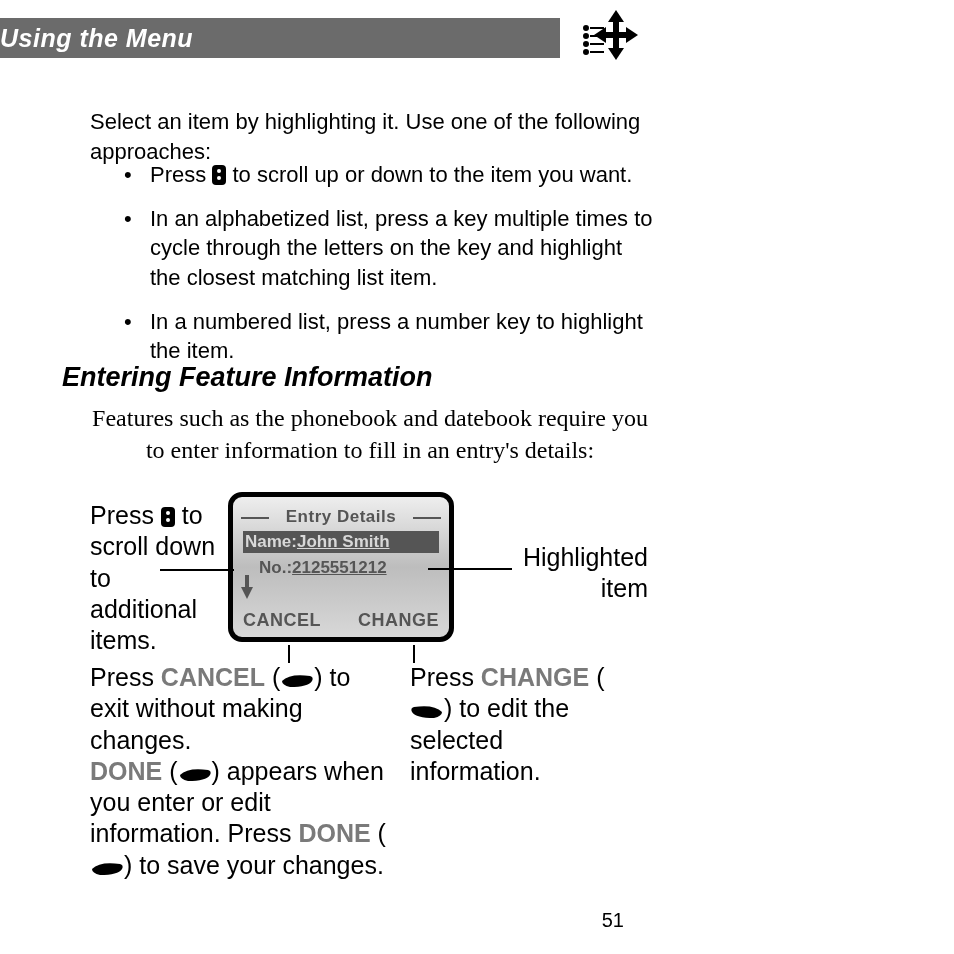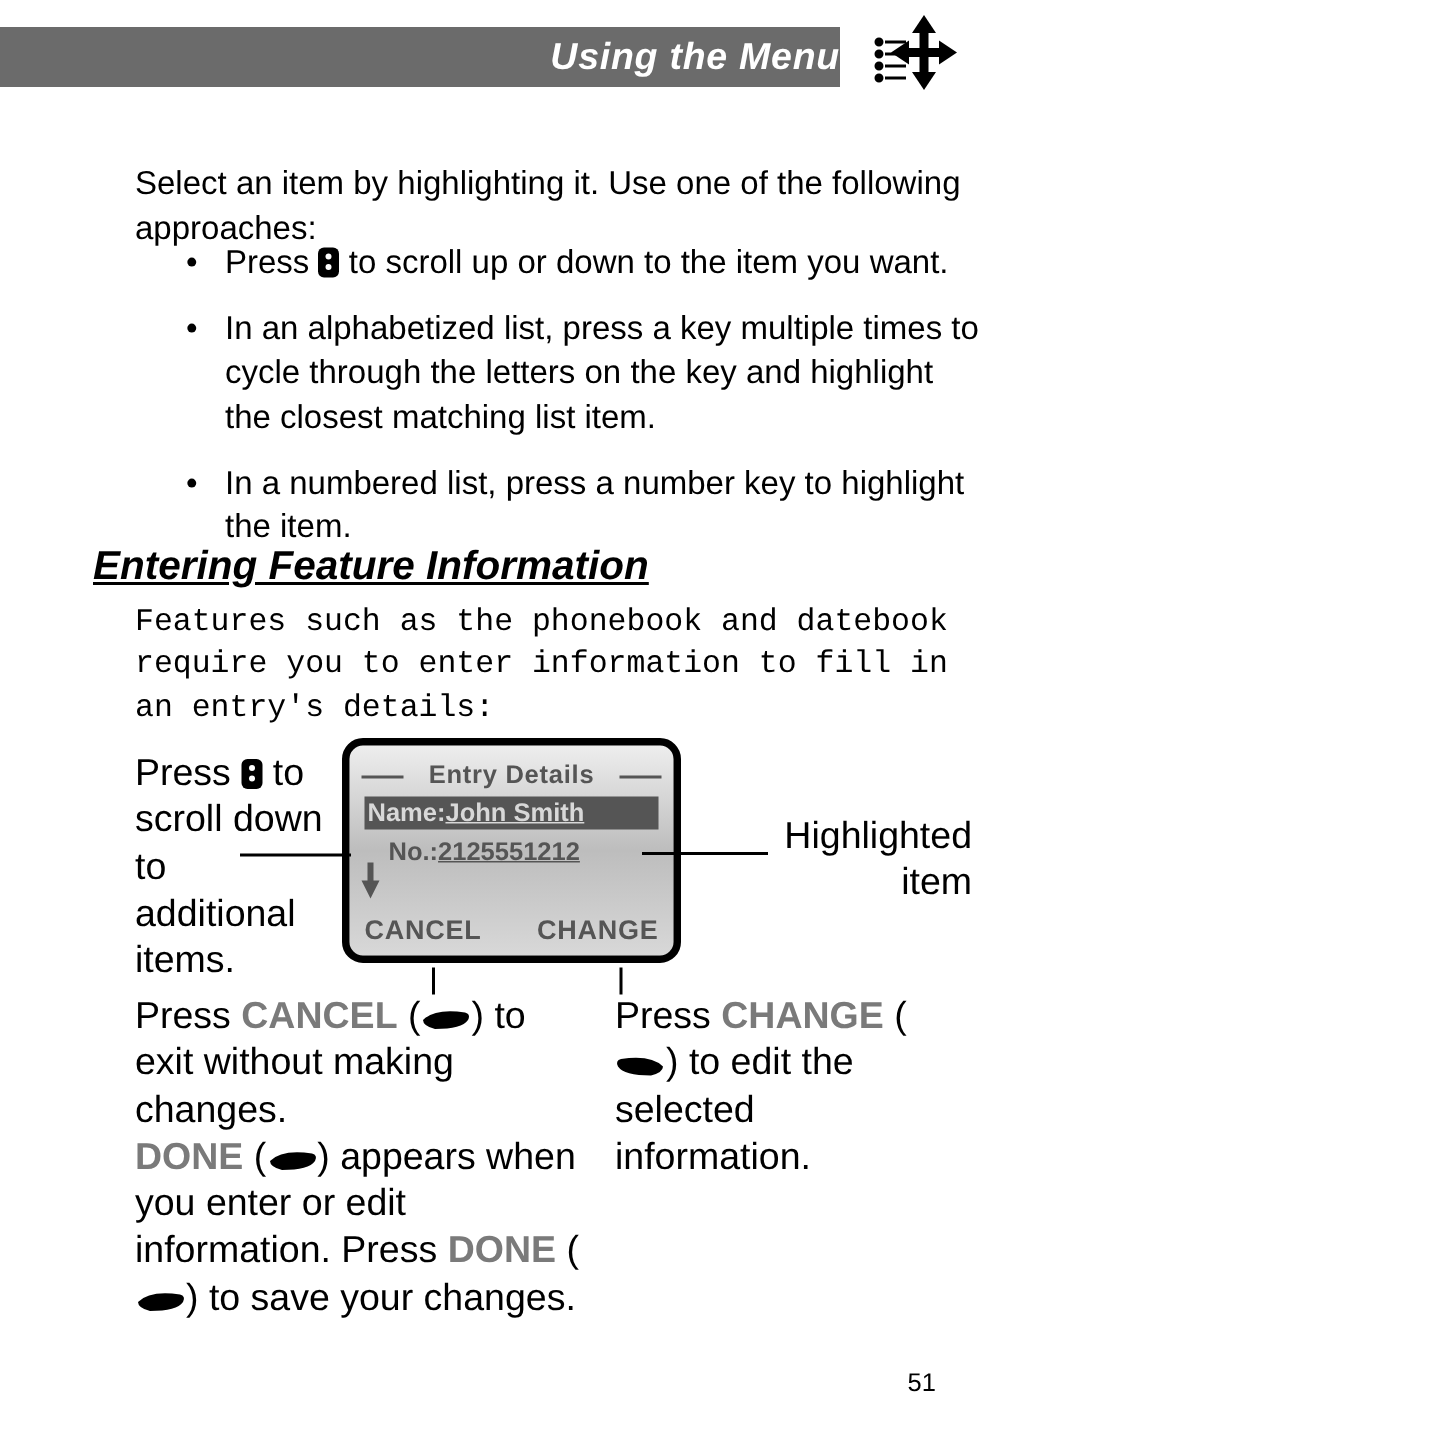--- a/index.html
+++ b/index.html
@@ -15,21 +15,21 @@
   
   .banner {
     position: absolute;
     left: 0;
     top: 18px;
     width: 560px;
     height: 40px;
     background: #6b6b6b;
     display: flex;
     align-items: center;
-    justify-content: flex-end;
+    justify-content: flex-start;
   }
   .banner-title {
     color: #fff;
     font-style: italic;
     font-weight: 800;
     font-size: 25px;
     letter-spacing: 0.5px;
   }
 
   
@@ -96,31 +96,31 @@
   }
 
   
   .section-heading {
     position: absolute;
     left: 62px;
     top: 362px;
     font-style: italic;
     font-weight: 800;
     font-size: 27px;
-    text-decoration: underline;
   }
 
   .section-text {
     position: absolute;
     left: 90px;
     top: 402px;
     width: 560px;
-    font-size: 21px;
+    font-size: 24px;
     line-height: 1.35;
-    font-family: Liberation Mono, monospace;
+    font-family: Liberation Serif, serif;
+    text-align: center;
   }
 
   
   .phone {
     position: absolute;
     left: 228px;
     top: 492px;
     width: 226px;
     height: 150px;
     border: 5px solid #000;
@@ -223,21 +223,21 @@
   .line.h1 { left: 160px; top: 569px; width: 74px; height: 1.5px; } 
   .line.h2 { left: 428px; top: 568px; width: 84px; height: 1.5px; } 
   .line.v1 { left: 288px; top: 645px; width: 1.5px; height: 18px; } 
   .line.v2 { left: 413px; top: 645px; width: 1.5px; height: 18px; } 
 
   
   .pagenum {
     position: absolute;
     right: 330px;
     bottom: 22px;
-    font-size: 17px;
+    font-size: 20px;
     font-family: "Myriad Pro", "Segoe UI", "Helvetica Neue", sans-serif;
   }
 </style>
 </head>
 <body>
 
 <div class="banner">
   <span class="banner-title">Using the Menu</span>
 </div>
 

